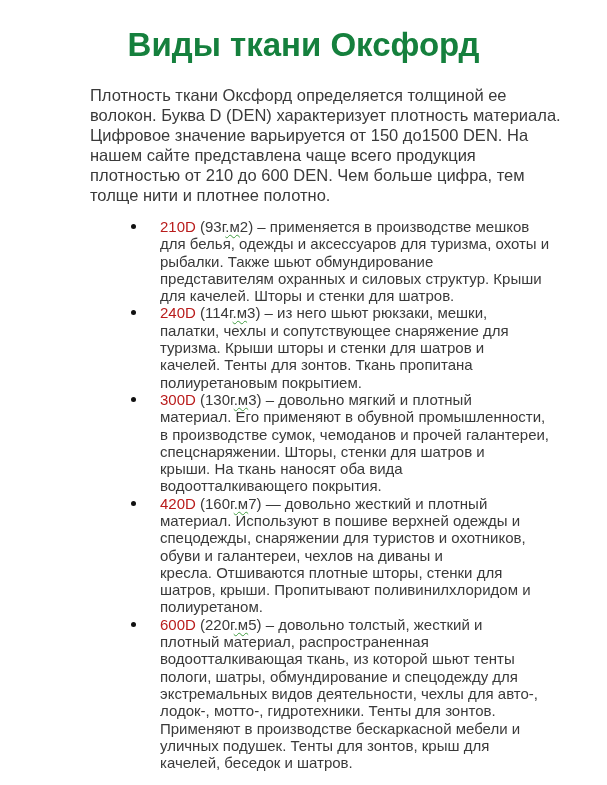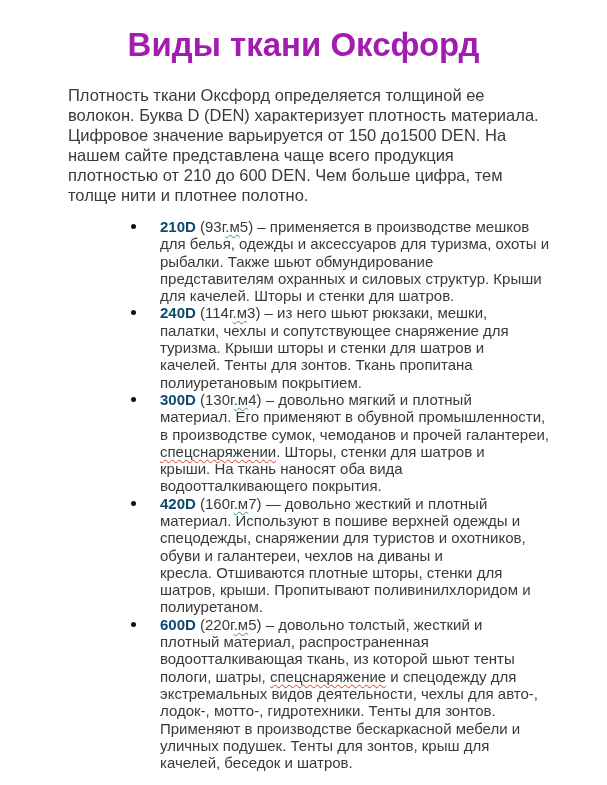--- a/index.html
+++ b/index.html
@@ -11,25 +11,25 @@
     font-family: "Liberation Sans", sans-serif;
     color: #3a3a3a;
     overflow: hidden;
   }
   .page { width: 607px; height: 785px; }
   .title {
     margin: 26px 10px 0 10px;
     text-align: center;
     font-size: 33px;
     font-weight: 700;
-    color: #a21caf;
+    color: #15803d;
     line-height: 1.15;
   }
   .intro {
-    margin: 21px 30px 0 68px;
+    margin: 21px 30px 0 90px;
     font-size: 16.5px;
     line-height: 20px;
     white-space: pre-wrap;
   }
   .density-list {
     list-style: none;
     margin: 13px 20px 0 130px;
     padding: 0;
     font-size: 15px;
     line-height: 17.3px;
@@ -41,31 +41,30 @@
   }
   .bullet {
     position: absolute;
     left: 1px;
     top: 6px;
     width: 5px;
     height: 5px;
     border-radius: 50%;
     background: #111111;
   }
-  .seg-bold { font-weight: 700; color: #0c4a6e; }
+  .seg-bold { font-weight: 400; color: #b91c1c; }
   .seg-grammar {
     text-decoration: underline;
     text-decoration-style: wavy;
     text-decoration-color: #3f9b3f;
     text-decoration-thickness: 1px;
     text-underline-offset: 2px;
     text-decoration-skip-ink: none;
   }
   .seg-spell {
-    text-decoration: underline;
     text-decoration-style: wavy;
     text-decoration-color: #d93b2b;
     text-decoration-thickness: 1px;
     text-underline-offset: 2px;
     text-decoration-skip-ink: none;
   }
 </style>
 </head>
 <body>
 
@@ -73,46 +72,46 @@
   <h1 class="title">Виды ткани Оксфорд</h1>
 
   <p class="intro">Плотность ткани Оксфорд определяется толщиной ее
 волокон. Буква D (DEN) характеризует плотность материала.
 Цифровое значение варьируется от 150 до1500 DEN. На
 нашем сайте представлена чаще всего продукция
 плотностью от 210 до 600 DEN. Чем больше цифра, тем
 толще нити и плотнее полотно.</p>
 
   <ul class="density-list">
-      <li><span class="bullet"></span><span class="seg-bold">210D</span><span> (93г</span><span class="seg-grammar">.м</span><span>5) – применяется в производстве мешков
+      <li><span class="bullet"></span><span class="seg-bold">210D</span><span> (93г</span><span class="seg-grammar">.м</span><span>2) – применяется в производстве мешков
 для белья, одежды и аксессуаров для туризма, охоты и
 рыбалки. Также шьют обмундирование
 представителям охранных и силовых структур. Крыши
 для качелей. Шторы и стенки для шатров.</span></li>
       <li><span class="bullet"></span><span class="seg-bold">240D</span><span> (114г</span><span class="seg-grammar">.м</span><span>3) – из него шьют рюкзаки, мешки,
 палатки, чехлы и сопутствующее снаряжение для
 туризма. Крыши шторы и стенки для шатров и
 качелей. Тенты для зонтов. Ткань пропитана
 полиуретановым покрытием.</span></li>
-      <li><span class="bullet"></span><span class="seg-bold">300D</span><span> (130г</span><span class="seg-grammar">.м</span><span>4) – довольно мягкий и плотный
+      <li><span class="bullet"></span><span class="seg-bold">300D</span><span> (130г</span><span class="seg-grammar">.м</span><span>3) – довольно мягкий и плотный
 материал. Его применяют в обувной промышленности,
 в производстве сумок, чемоданов и прочей галантереи,
 </span><span class="seg-spell">спецснаряжении</span><span>. Шторы, стенки для шатров и
 крыши. На ткань наносят оба вида
 водоотталкивающего покрытия.</span></li>
       <li><span class="bullet"></span><span class="seg-bold">420D</span><span> (160г</span><span class="seg-grammar">.м</span><span>7) — довольно жесткий и плотный
 материал. Используют в пошиве верхней одежды и
 спецодежды, снаряжении для туристов и охотников,
 обуви и галантереи, чехлов на диваны и
 кресла. Отшиваются плотные шторы, стенки для
 шатров, крыши. Пропитывают поливинилхлоридом и
 полиуретаном.</span></li>
       <li><span class="bullet"></span><span class="seg-bold">600D</span><span> (220г</span><span class="seg-grammar">.м</span><span>5) – довольно толстый, жесткий и
 плотный материал, распространенная
 водоотталкивающая ткань, из которой шьют тенты
-пологи, шатры, </span><span class="seg-spell">спецснаряжение</span><span> и спецодежду для
+пологи, шатры, </span><span class="seg-spell">обмундирование</span><span> и спецодежду для
 экстремальных видов деятельности, чехлы для авто-,
 лодок-, мотто-, гидротехники. Тенты для зонтов.
 Применяют в производстве бескаркасной мебели и
 уличных подушек. Тенты для зонтов, крыш для
 качелей, беседок и шатров.</span></li>
     </ul>
 </div>
 
 </body></html>

